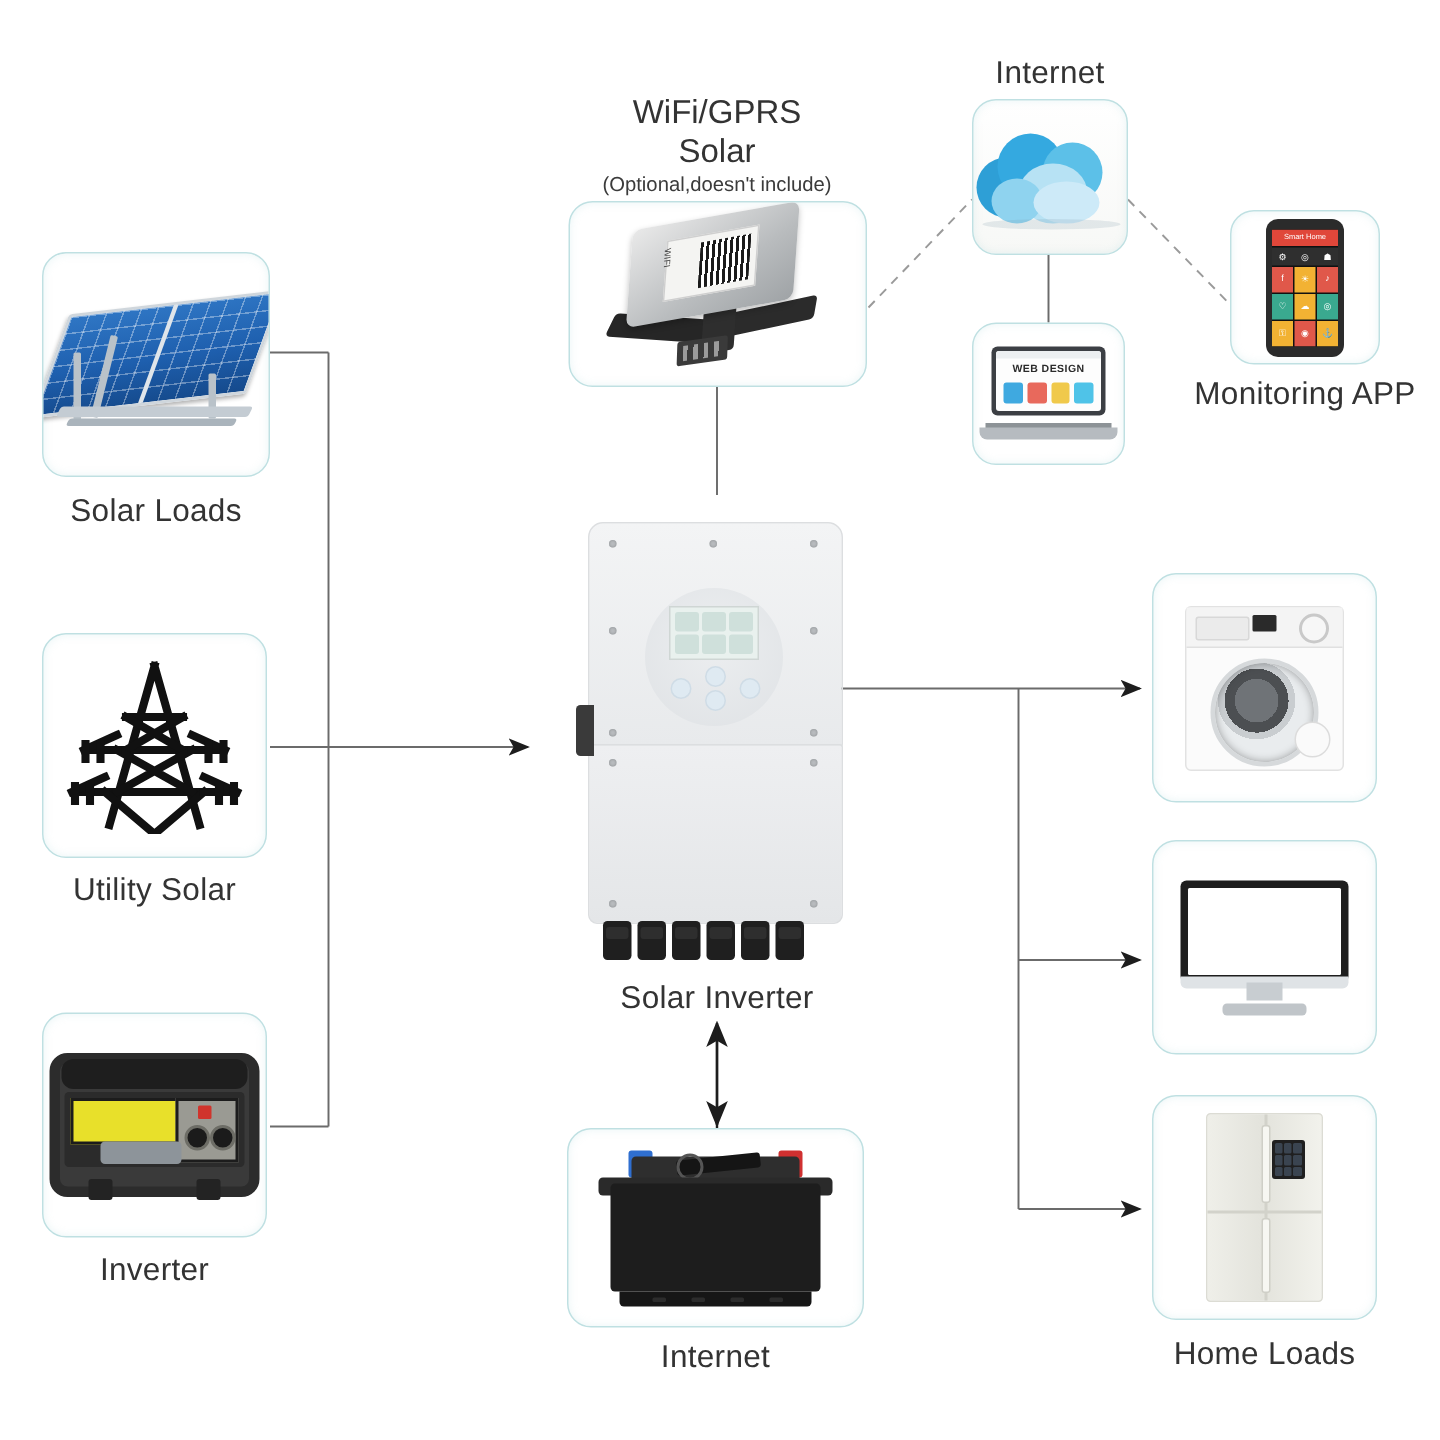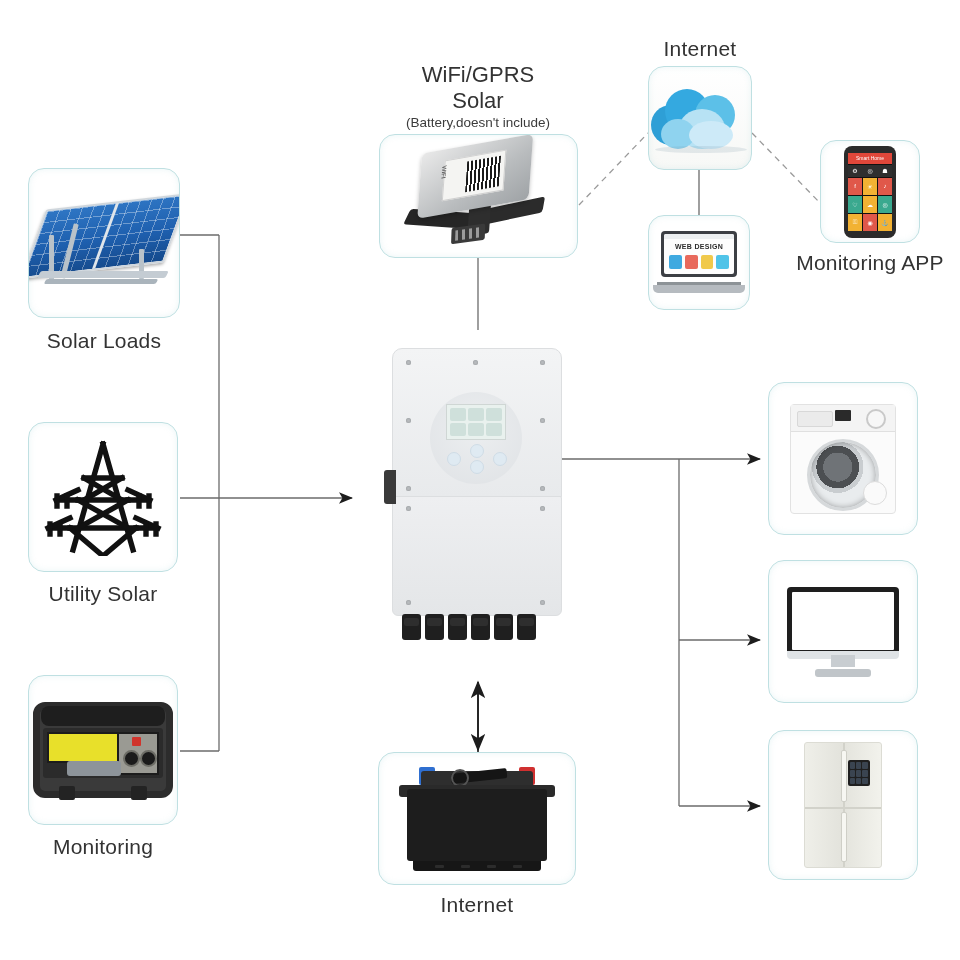--- a/index.html
+++ b/index.html
@@ -275,26 +275,26 @@
           <div class="gen-red"></div>
           <div class="gen-sock" style="left:12%;top:40%;"></div>
           <div class="gen-sock" style="left:55%;top:40%;"></div>
         </div>
         <div class="gen-eng"></div>
       </div>
       <div class="gen-foot" style="left:26px;"></div>
       <div class="gen-foot" style="right:26px;"></div>
     </div>
   </div>
-  <div class="label" style="left:28px;top:834px;width:150px;">Monitoring</div>
+  <div class="label" style="left:28px;top:834px;width:150px;">Inverter</div>
 
   <div class="cap-block" style="left:348px;top:62px;">
     <div class="l1">WiFi/GPRS</div>
     <div class="l1">Solar</div>
-    <div class="l2">(Battery,doesn't include)</div>
+    <div class="l2">(Optional,doesn't include)</div>
   </div>
 
   <div class="node" style="left:379px;top:134px;width:199px;height:124px;">
     <div class="wifi">
       <div class="wifi-wingL"></div>
       <div class="wifi-wingR"></div>
       <div class="wifi-neck"></div>
       <div class="wifi-body"></div>
       <div class="wifi-lbl">
           <div class="wifi-bars"></div>
@@ -402,20 +402,21 @@
       <div class="screw" style="left:14px;top:252px;"></div>
       <div class="screw" style="left:148px;top:252px;"></div>
       <div class="inv-gland" style="left:10px;"></div>
       <div class="inv-gland" style="left:33px;"></div>
       <div class="inv-gland" style="left:56px;"></div>
       <div class="inv-gland" style="left:79px;"></div>
       <div class="inv-gland" style="left:102px;"></div>
       <div class="inv-gland" style="left:125px;"></div>
     </div>
   </div>
+  <div class="label" style="left:378px;top:653px;width:200px;">Solar Inverter</div>
 
   <div class="node" style="left:378px;top:752px;width:198px;height:133px;">
     <div class="bat">
       <div class="bat-pos"></div>
       <div class="bat-neg"></div>
       <div class="bat-cap"></div>
       <div class="bat-handle"></div>
       <div class="bat-ring"></div>
       <div class="bat-lip"></div>
       <div class="bat-body"></div>
@@ -466,14 +467,15 @@
             <div class="fr-key"></div>
             <div class="fr-key"></div>
         <div class="fr-key"></div>
             <div class="fr-key"></div>
             <div class="fr-key"></div>
       </div>
         </div>
     </div>
   </div>
 
+  <div class="label" style="left:768px;top:890px;width:150px;">Home Loads</div>
 
 </div>
 
 </body></html>

